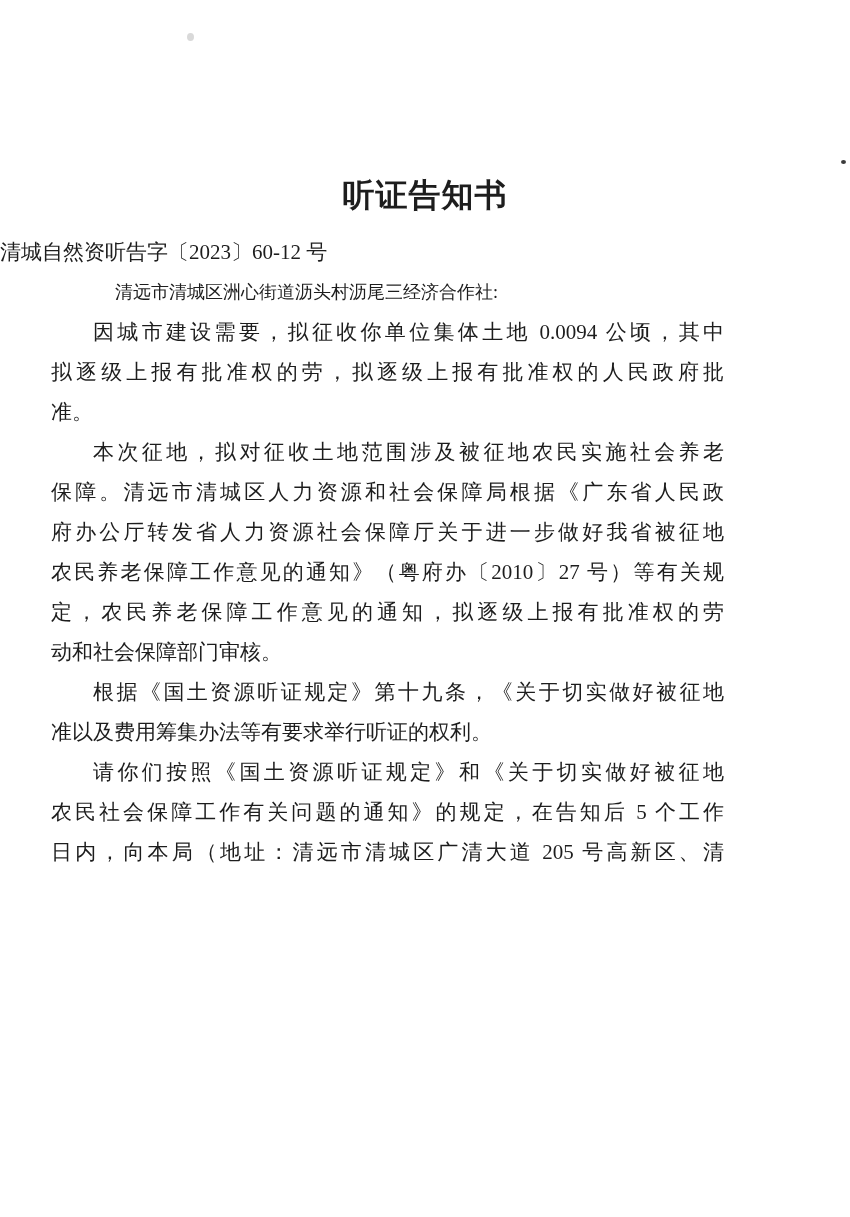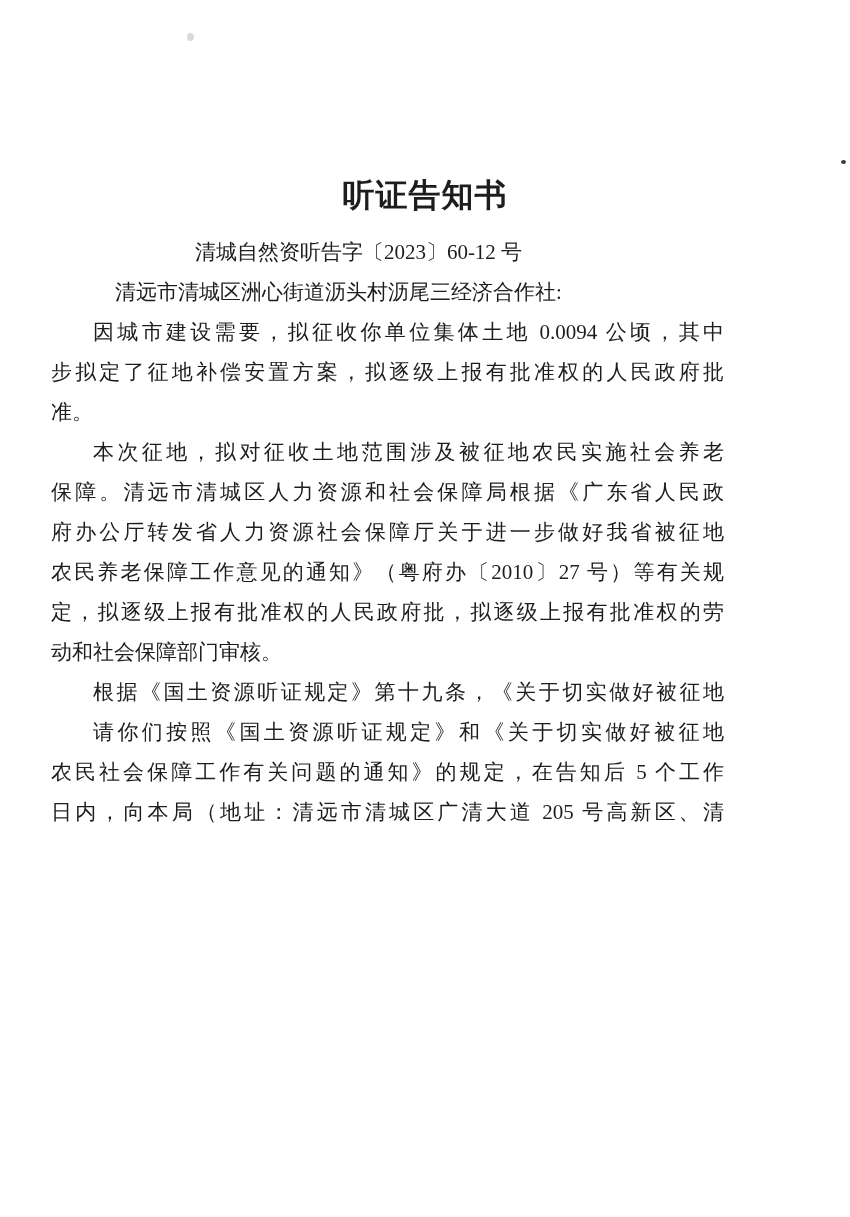--- a/index.html
+++ b/index.html
@@ -22,25 +22,25 @@
     font-weight: 700;
     font-size: 32px;
     line-height: 42px;
     text-align: center;
     letter-spacing: 1px;
   }
   .doc-number {
     margin-top: 16px;
     font-size: 21px;
     line-height: 40px;
-    text-align: center;
+    text-align: left;
     padding-right: 133px;
   }
   .addressee {
-    font-size: 21px;
+    font-size: 18px;
     line-height: 40px;
     padding-left: 115px;
     padding-right: 126px;
   }
   .doc-body .line {
     font-size: 21px;
     line-height: 40px;
     padding-left: 51px;
     padding-right: 126px;
     text-align: justify;
@@ -85,33 +85,34 @@
 
   <h1 class="doc-title">听证告知书</h1>
 
   <div class="doc-number">清城自然资听告字〔2023〕60-12 号</div>
 
   <div class="addressee">清远市清城区洲心街道沥头村沥尾三经济合作社:</div>
 
   <div class="doc-body" id="doc-body">
       <div class="paragraph">
         <div class="line first">因城市建设需要，拟征收你单位集体土地 0.0094 公顷，其中</div>
-        <div class="line">步拟定了征地补偿安置方案，拟逐级上报有批准权的人民政府批</div>
+        <div class="line">拟逐级上报有批准权的劳，拟逐级上报有批准权的人民政府批</div>
         <div class="line para-end">准。</div>
       </div>
       <div class="paragraph">
         <div class="line first">本次征地，拟对征收土地范围涉及被征地农民实施社会养老</div>
         <div class="line">保障。清远市清城区人力资源和社会保障局根据《广东省人民政</div>
         <div class="line">府办公厅转发省人力资源社会保障厅关于进一步做好我省被征地</div>
         <div class="line">农民养老保障工作意见的通知》（粤府办〔2010〕27 号）等有关规</div>
-        <div class="line">定，拟逐级上报有批准权的人民政府批，拟逐级上报有批准权的劳</div>
+        <div class="line">定，农民养老保障工作意见的通知，拟逐级上报有批准权的劳</div>
         <div class="line para-end">动和社会保障部门审核。</div>
       </div>
       <div class="paragraph">
         <div class="line first">根据《国土资源听证规定》第十九条，《关于切实做好被征地</div>
+        <div class="line para-end">准以及费用筹集办法等有要求举行听证的权利。</div>
       </div>
       <div class="paragraph">
         <div class="line first">请你们按照《国土资源听证规定》和《关于切实做好被征地</div>
         <div class="line">农民社会保障工作有关问题的通知》的规定，在告知后 5 个工作</div>
         <div class="line">日内，向本局（地址：清远市清城区广清大道 205 号高新区、清</div>
       </div>
     </div>
 
 </div>
 

